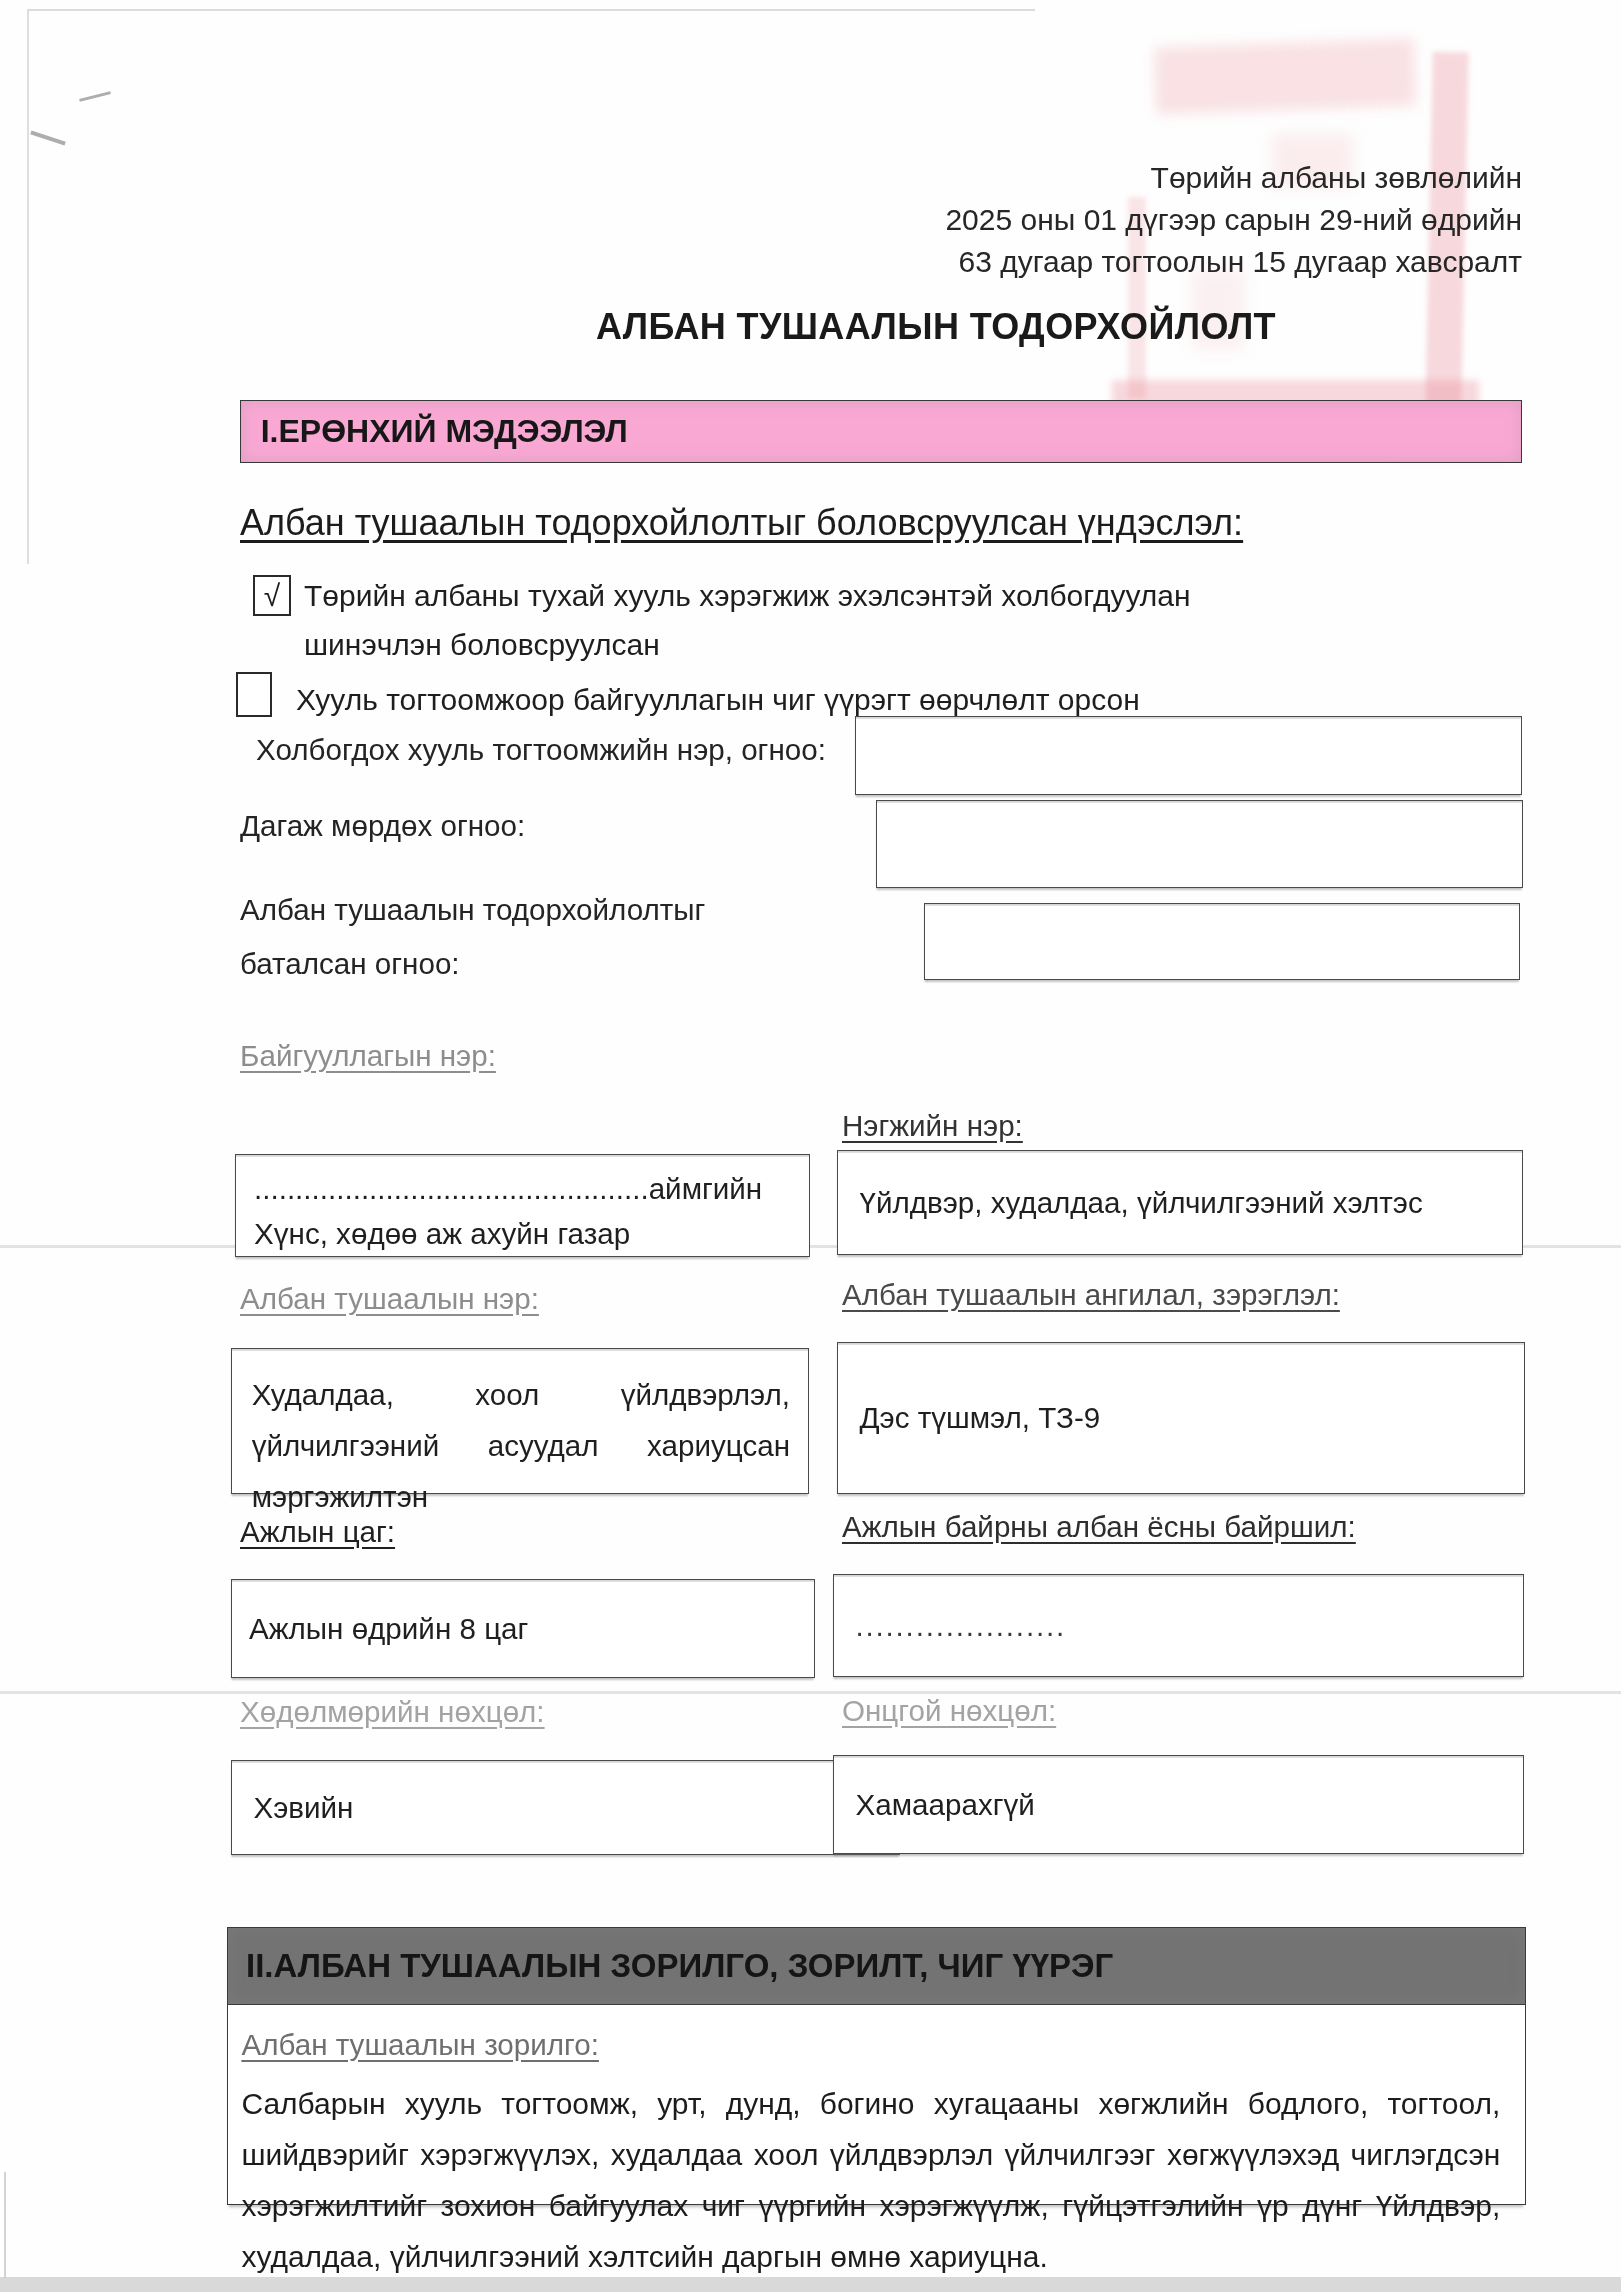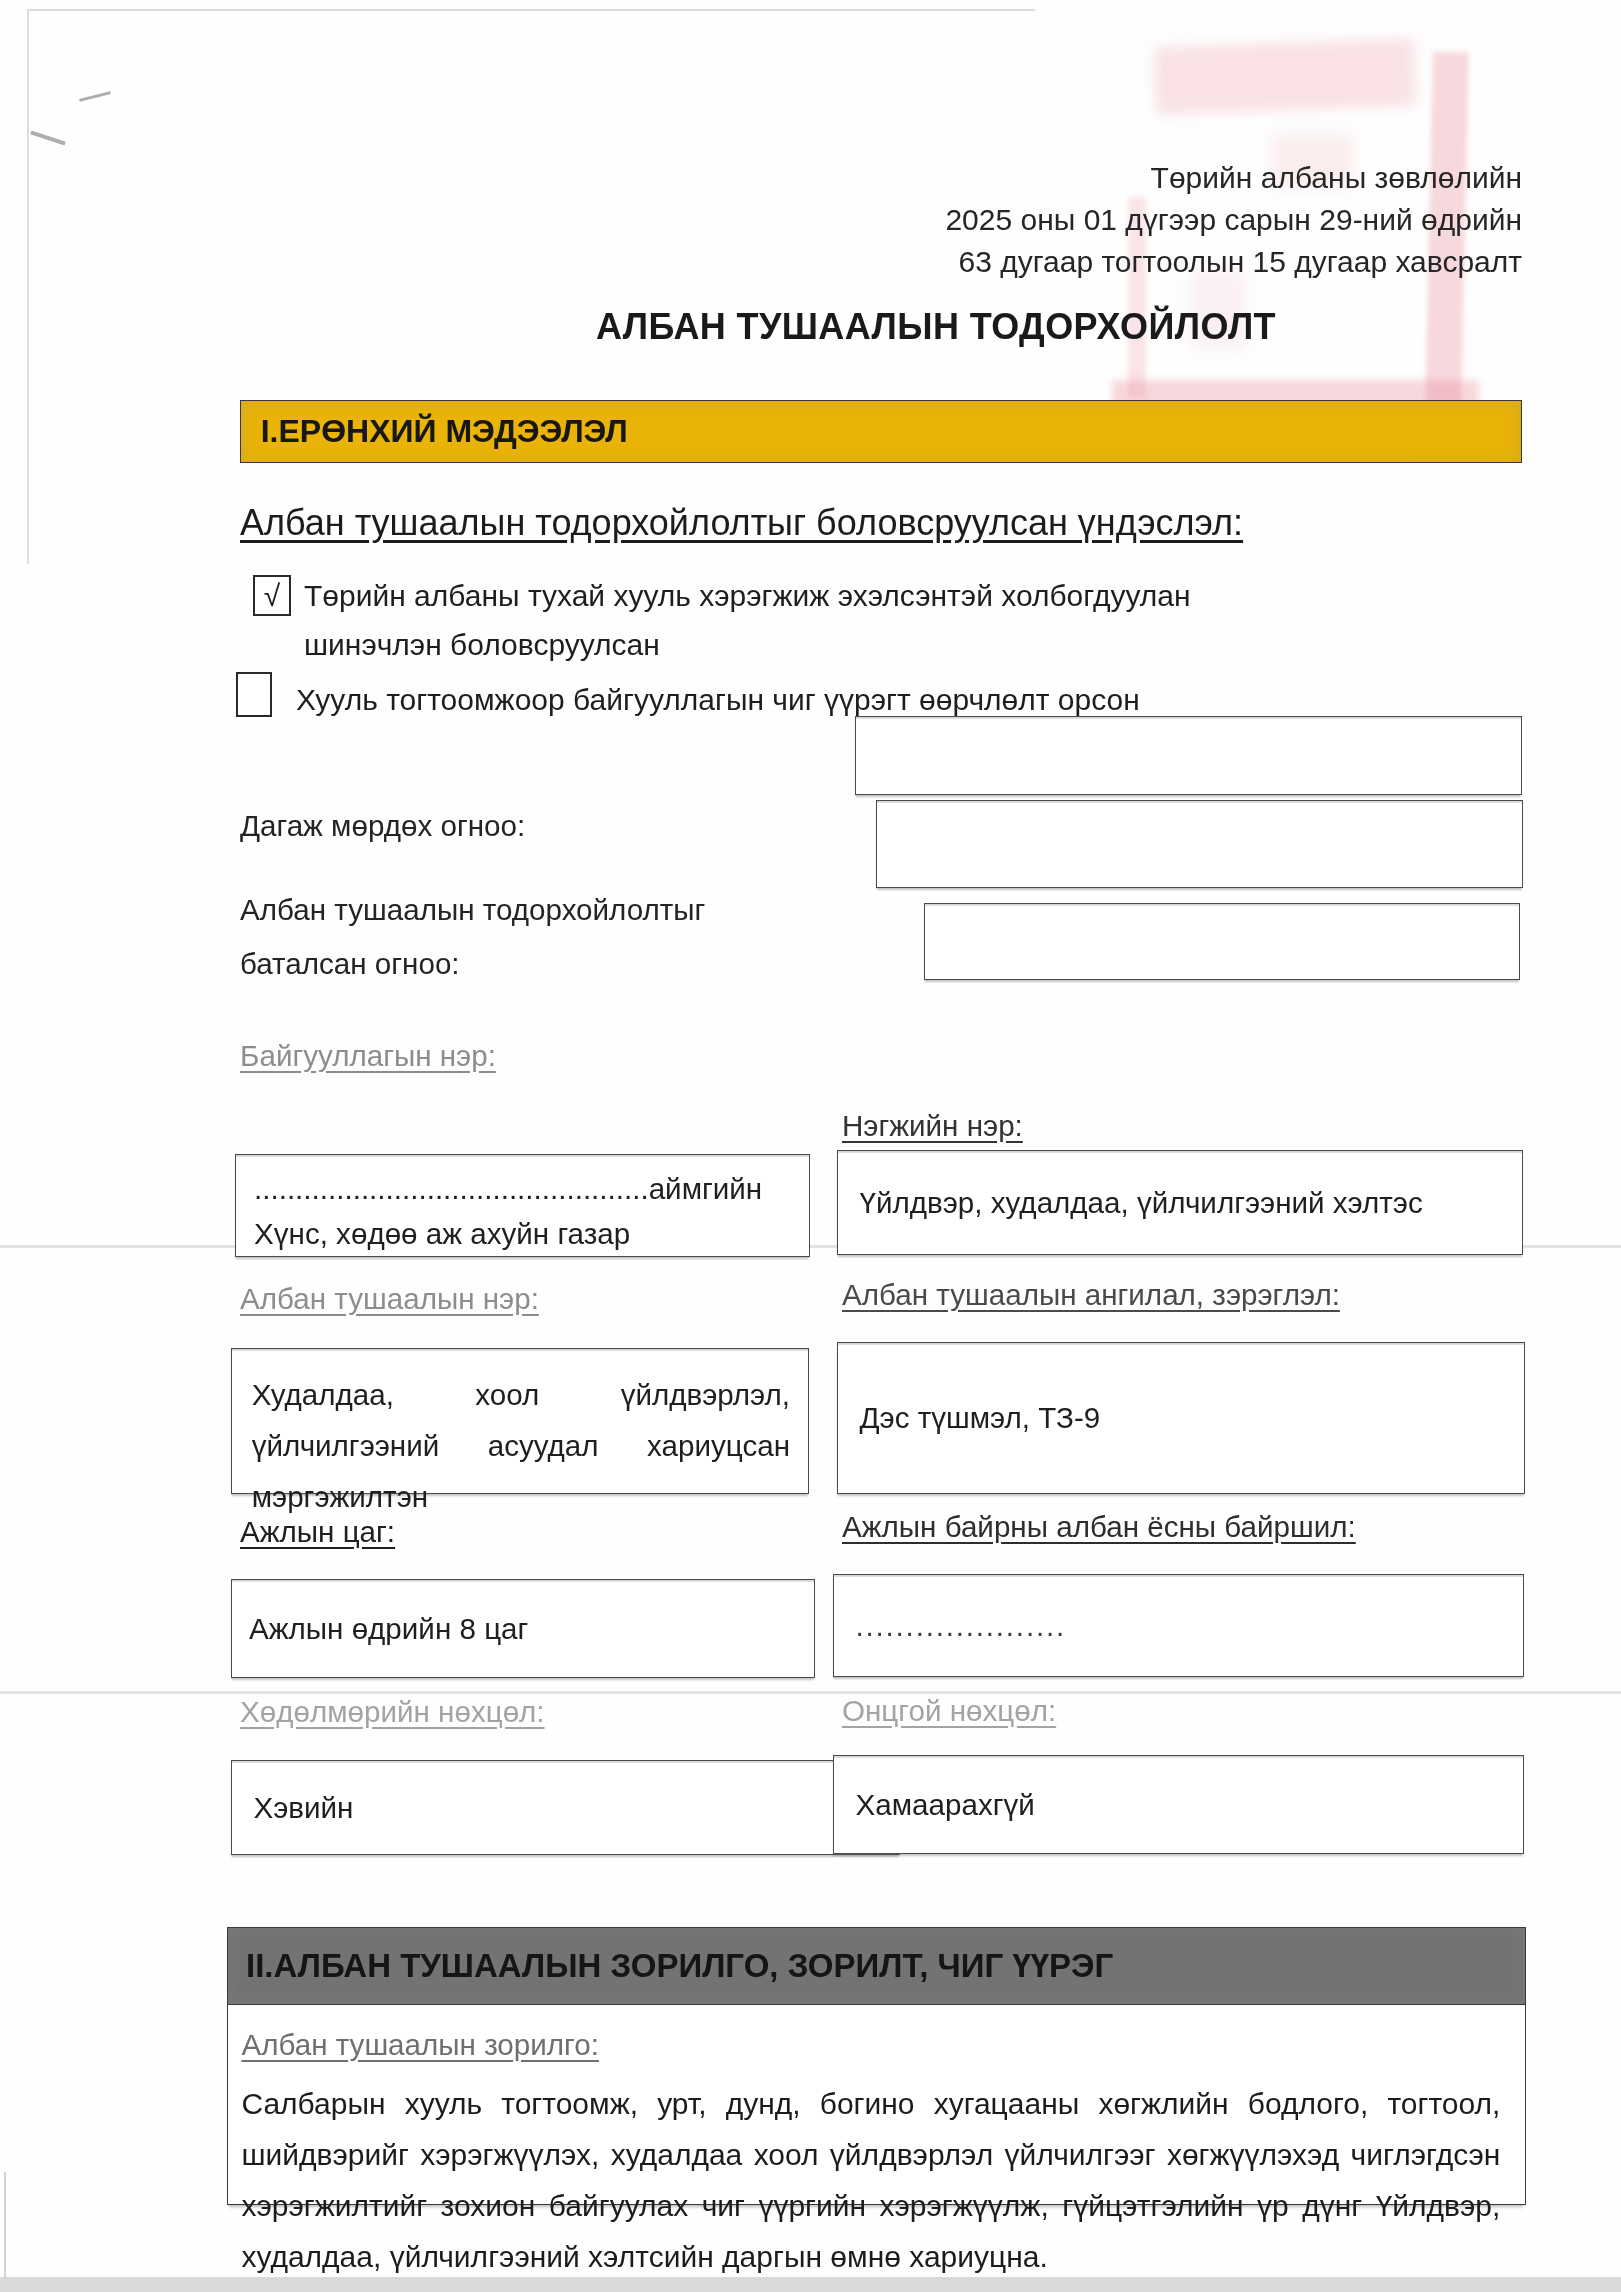--- a/index.html
+++ b/index.html
@@ -24,21 +24,21 @@
   .stamp.left-bar{left:1128px;top:197px;width:18px;height:202px;background:rgba(236,148,158,.24);}
   .stamp.bottom-bar{left:1112px;top:380px;width:367px;height:39px;background:rgba(231,128,142,.30);filter:blur(3.6px);}
   .stamp.blob-a{left:1272px;top:134px;width:81px;height:54px;background:rgba(238,160,168,.18);filter:blur(7.2px);}
   .stamp.blob-b{left:1191px;top:269px;width:54px;height:81px;background:rgba(238,160,168,.15);filter:blur(7.2px);}
   .stamp.blob-c{left:1397px;top:421px;width:107px;height:36px;background:rgba(233,140,150,.22);filter:blur(5.4px);}
   
   .abs{position:absolute;z-index:2;}
   .ref-note{right:99px;top:157px;text-align:right;font-size:30px;line-height:42px;color:#262626;}
   .doc-title{left:596px;top:306px;font-size:36px;font-weight:bold;letter-spacing:0.4px;color:#1a1a1a;}
   .bar{
-    background:#eab308;border:1.8px solid #383838;box-sizing:border-box;
+    background:#f9a8d4;border:1.8px solid #383838;box-sizing:border-box;
     font-weight:bold;color:#171717;display:flex;align-items:center;
     box-shadow:inset 0 0 16px rgba(140,140,140,.25);
   }
   .bar.s1{left:240px;top:400px;width:1282px;height:63px;font-size:32px;padding-left:19.7px;}
   .label{font-size:29.6px;color:#222222;}
   .u{text-decoration:underline;text-underline-offset:5.4px;}
   .basis{left:240px;top:502px;font-size:36px;color:#1c1c1c;}
   .cbx{box-sizing:border-box;border:2.7px solid #2a2a2a;background:#fff;
        display:flex;align-items:center;justify-content:center;font-size:30px;color:#1d1d1d;}
   .cbx.c1{left:253px;top:575px;width:38px;height:41px;}
@@ -132,20 +132,21 @@
   <div class="abs basis u">Албан тушаалын тодорхойлолтыг боловсруулсан үндэслэл:</div>
 
   <div class="abs cbx c1">
     <span>√</span>
   </div>
   <div class="abs cbx-label l1">Төрийн албаны тухай хууль хэрэгжиж эхэлсэнтэй холбогдуулан шинэчлэн боловсруулсан</div>
 
   <div class="abs cbx c2"></div>
   <div class="abs cbx-label l2">Хууль тогтоомжоор байгууллагын чиг үүрэгт өөрчлөлт орсон</div>
 
+  <div class="abs field-label fl-related">Холбогдох хууль тогтоомжийн нэр, огноо:</div>
   <div class="abs box b-related">
     <span></span>
   </div>
 
   <div class="abs field-label fl-follow">Дагаж мөрдөх огноо:</div>
   <div class="abs box b-follow">
     <span></span>
   </div>
 
   <div class="abs field-label fl-approved">Албан тушаалын тодорхойлолтыг баталсан огноо:</div>

